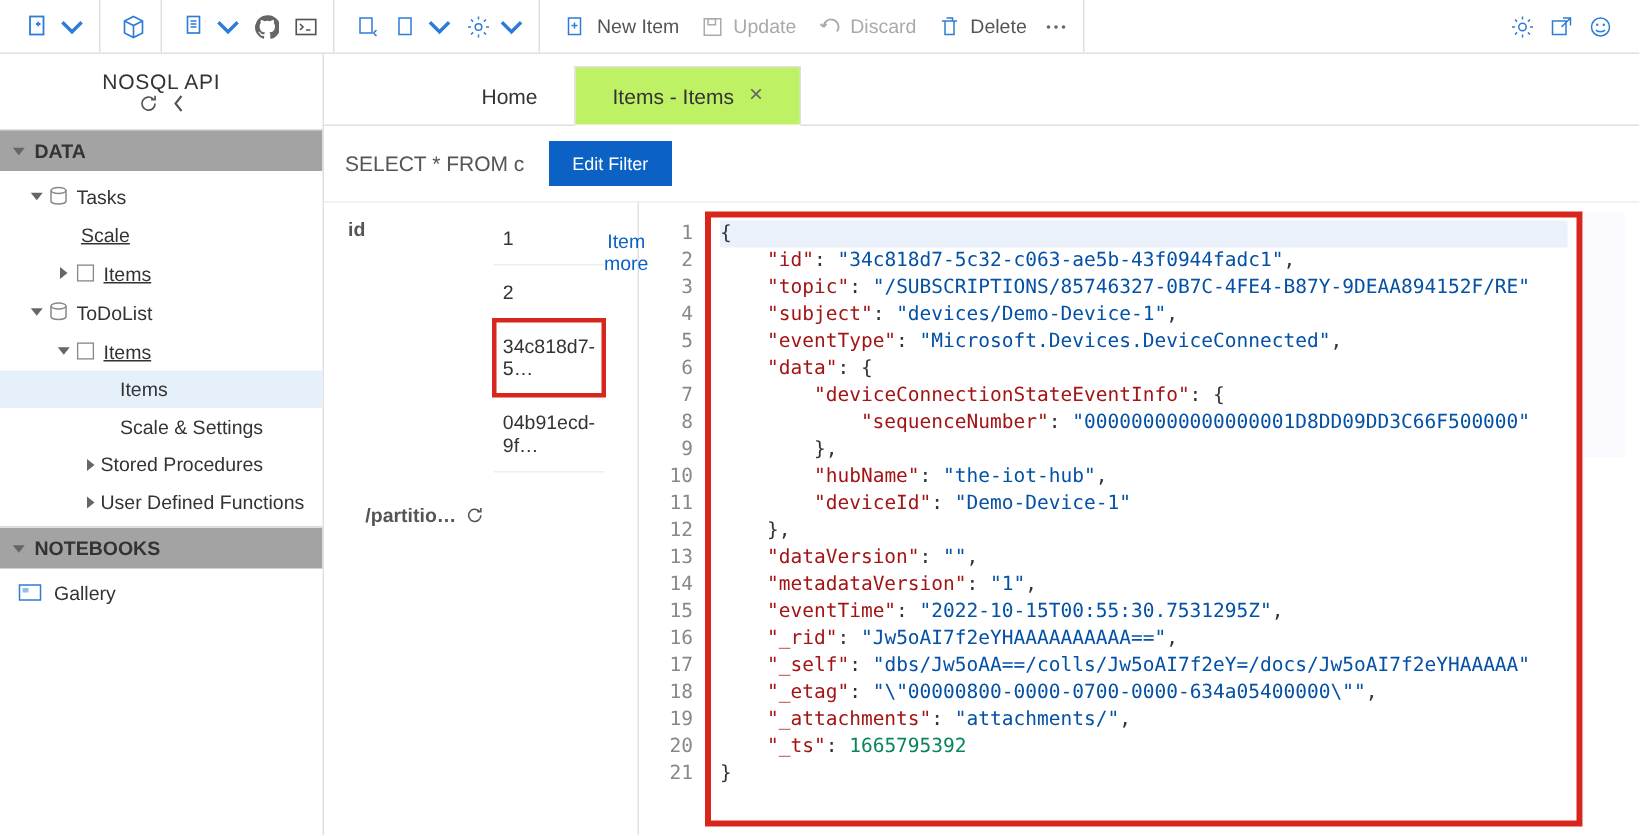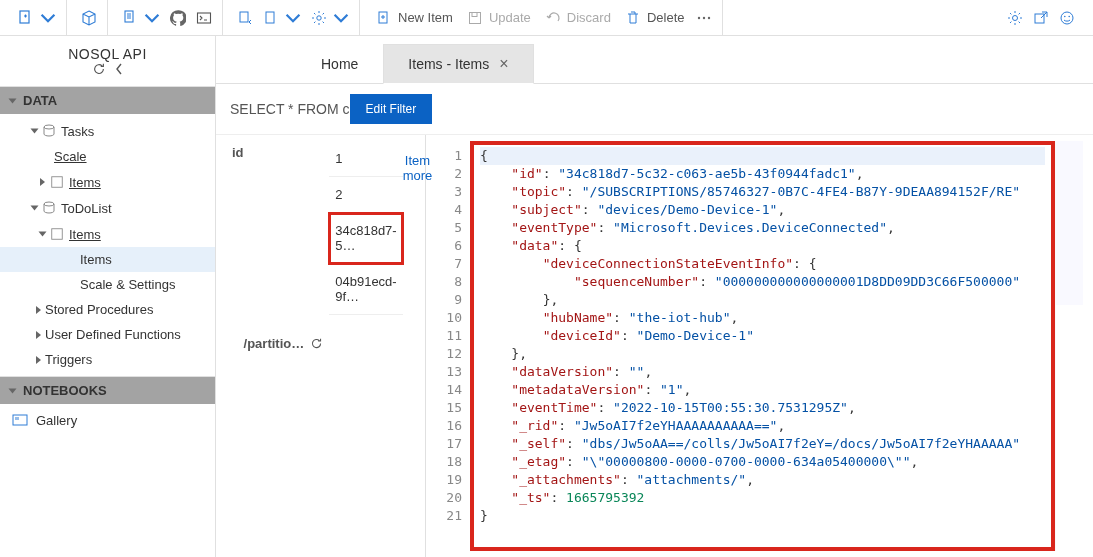--- a/index.html
+++ b/index.html
@@ -19,40 +19,40 @@
     .main { display: flex; height: calc(100% - 36px); }
 
     
     .sidebar { width: 216px; border-right: 1px solid #e0e0e0; display: flex; flex-direction: column; overflow: hidden; }
     .sidebar-header { display: flex; align-items: center; justify-content: space-between; padding: 10px 12px; font-size: 14px; font-weight: 400; letter-spacing: 0.5px; flex-direction: column; }
     .sidebar-header-icons { display: flex; gap: 8px; }
     .sidebar-section { background: #a3a3a3; padding: 6px 10px; font-weight: 600; font-size: 13px; border-top: 1px solid #e0e0e0; display: flex; align-items: center; gap: 8px; }
     .tree { padding: 4px 0; }
     .tree-node { display: flex; align-items: center; padding: 5px 6px; gap: 4px; cursor: pointer; }
     .tree-node.selected { background: #e6f0fa; }
-    .tree-indent-1 { padding-left: 32px; }
+    .tree-indent-1 { padding-left: 22px; }
     .tree-indent-2 { padding-left: 40px; text-decoration: underline; }
-    .tree-indent-3 { padding-left: 36px; }
+    .tree-indent-3 { padding-left: 58px; }
     .tree-indent-4 { padding-left: 80px; }
     .tri { display: inline-block; width: 0; height: 0; border-left: 5px solid #666; border-top: 4px solid transparent; border-bottom: 4px solid transparent; }
     .tri.open { transform: rotate(90deg); }
     .tri.closed {}
     .tri-spacer { width: 10px; display: inline-block; }
     .node-icon { width: 16px; height: 16px; display: inline-flex; align-items: center; justify-content: center; }
     .gallery-item { padding: 8px 12px; display: flex; align-items: flex-end; gap: 8px; cursor: pointer; }
 
     
     .workspace { flex: 1; display: flex; flex-direction: column; overflow: hidden; }
     .tabs-row { display: flex; align-items: flex-end; border-bottom: 1px solid #e0e0e0; padding: 0 60px 0 0; height: 48px; }
     .tab-spacer-left { width: 80px; }
     .tab { padding: 10px 24px; border: 1px solid transparent; cursor: pointer; font-size: 14px; color: #333; position: relative; display: flex; align-items: center; gap: 10px; }
-    .tab.active { border: 1px solid #e0e0e0; border-bottom: 1px solid #fff; background: #e5e5e5; margin-bottom: -1px; }
+    .tab.active { border: 1px solid #e0e0e0; border-bottom: 1px solid #fff; background: #bef264; margin-bottom: -1px; }
     .tab-close { font-size: 16px; color: #666; cursor: pointer; }
 
-    .query-bar { padding: 10px 14px; display: flex; align-items: center; border-bottom: 1px solid #eee; }
+    .query-bar { padding: 10px 14px; display: flex; align-items: center; gap: 16px; border-bottom: 1px solid #eee; }
     .query-text { color: #555; font-size: 14px; }
     .btn-primary { background: #0b62c4; color: #fff; border: none; padding: 8px 16px; cursor: pointer; font-size: 12px; }
 
     .content-row { flex: 1; display: flex; overflow: hidden; }
 
     
     .item-list { width: 210px; border-right: 1px solid #e0e0e0; display: flex; flex-direction: row; padding: 6px 10px; }
     .item-list-header { display: flex; justify-content: space-between; padding: 4px 6px 10px 6px; font-size: 13px; color: #555; font-weight: 600; }
     .item-list-header-right { display: flex; align-items: center; gap: 6px; }
     .item-row { padding: 10px 6px; border-bottom: 1px solid #eee; cursor: pointer; color: #333; font-size: 13px; }
@@ -273,24 +273,20 @@
       <div class="tree-node tree-indent-4">
         <span>Scale &amp; Settings</span>
       </div>
       <div class="tree-node tree-indent-3">
         <span class="tri closed"></span>
         <span>Stored Procedures</span>
       </div>
       <div class="tree-node tree-indent-3">
         <span class="tri closed"></span>
         <span>User Defined Functions</span>
-      </div>
-      <div class="tree-node tree-indent-3">
-        <span class="tri closed"></span>
-        <span>Triggers</span>
       </div>
     </div>
 
     <div class="sidebar-section">
       <span class="tri open"></span>
       <span>NOTEBOOKS</span>
     </div>
     <div class="gallery-item">
       <svg width="16" height="16" viewBox="0 0 16 16">
           <rect x="1" y="3" width="14" height="10" fill="none" stroke="#2e7cd6"></rect>

